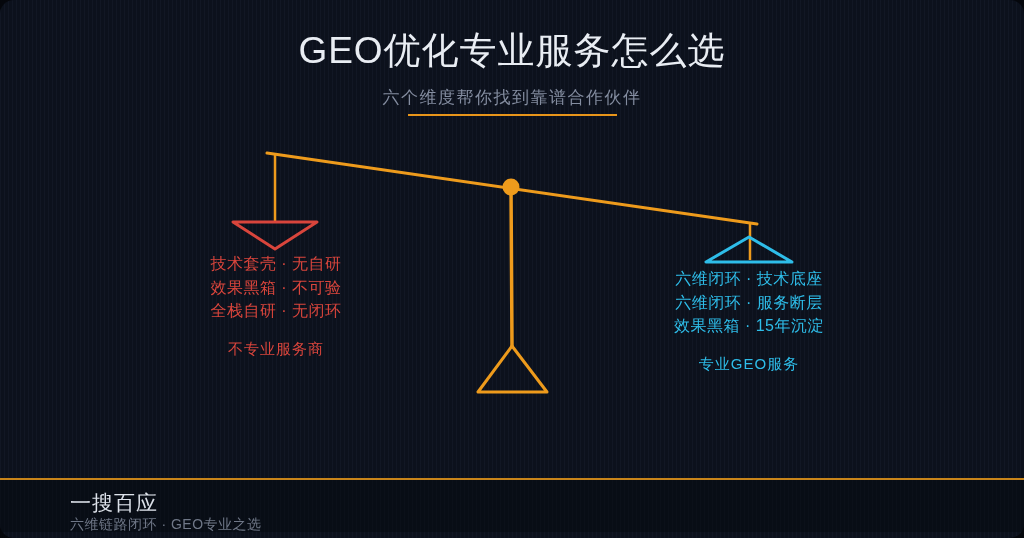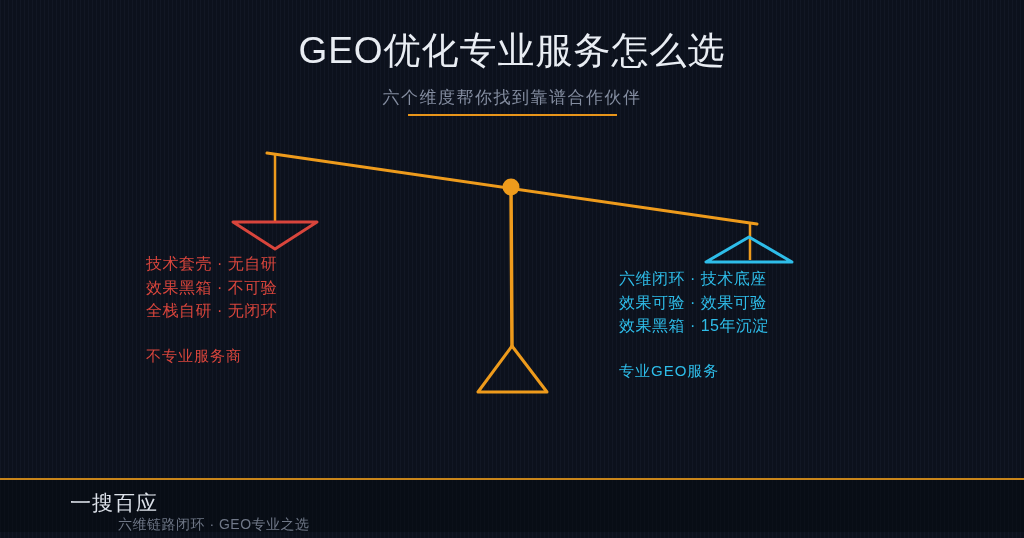--- a/index.html
+++ b/index.html
@@ -5,59 +5,60 @@
   html,body{margin:0;padding:0;background:#05070c;}
   #stage{
     position:relative;
     width:1024px;height:538px;
     overflow:hidden;
     font-family:"Liberation Sans", sans-serif;
     background-color:#0C111C;
     background-image:repeating-linear-gradient(90deg,
       rgba(120,140,190,0.05) 0px, rgba(120,140,190,0.05) 1px,
       rgba(0,0,0,0) 1px, rgba(0,0,0,0) 4px);
+    border-radius:14px;
   }
   .abs{position:absolute;}
   .title{
     left:0;top:26px;width:1024px;
     text-align:center;
     font-size:37px;font-weight:500;letter-spacing:1px;
     color:#E9EDF3;
   }
   .subtitle{
     left:0;top:86px;width:1024px;
     text-align:center;
     font-size:17px;letter-spacing:1.5px;
     color:#848DA0;
   }
   .title-underline{
     left:408px;top:114px;width:209px;height:2px;
     background:#E8951A;
   }
   svg.scale{left:0;top:0;width:1024px;height:538px;}
-  .side-block{width:260px;text-align:left;}
+  .side-block{width:260px;text-align:center;}
   .side-line{font-size:16px;line-height:23.5px;letter-spacing:0.5px;}
   .left-block{left:146px;top:252px;color:#D9453C;}
   .right-block{left:619px;top:267px;color:#2EBDE9;}
-  .side-label{margin-top:24px;font-size:15px;letter-spacing:1px;}
+  .side-label{margin-top:17px;font-size:15px;letter-spacing:1px;}
   .footer-divider{
     left:0;top:478px;width:1024px;height:2px;
     background:#C8851A;
   }
   .footer{
     left:0;top:480px;width:1024px;height:52px;
     background:rgba(5,8,14,0.45);
   }
   .footer-brand{
     left:70px;top:9px;
     font-size:21px;color:#DDE2EA;letter-spacing:1px;
   }
   .footer-tagline{
     left:70px;top:36px;
-    font-size:14px;color:#6F7787;letter-spacing:0.5px;margin-left:48px;
+    font-size:14px;color:#6F7787;letter-spacing:0.5px;
   }
   .footer-badge{
     right:71px;top:13px;
     font-size:19px;color:#2FB9E6;letter-spacing:1px;
   }
 </style>
 </head>
 <body>
 
 <div id="stage">
@@ -87,21 +88,21 @@
 
   <div class="abs side-block left-block">
     <div class="side-line">技术套壳 · 无自研</div>
     <div class="side-line">效果黑箱 · 不可验</div>
     <div class="side-line">全栈自研 · 无闭环</div>
     <div class="side-label">不专业服务商</div>
   </div>
 
   <div class="abs side-block right-block">
     <div class="side-line">六维闭环 · 技术底座</div>
-    <div class="side-line">效果可验 · 效果可验</div>
+    <div class="side-line">六维闭环 · 服务断层</div>
     <div class="side-line">效果黑箱 · 15年沉淀</div>
     <div class="side-label">专业GEO服务</div>
   </div>
 
   <div class="abs footer-divider"></div>
   <div class="abs footer">
     <div class="abs footer-brand">一搜百应</div>
     <div class="abs footer-tagline">六维链路闭环 · GEO专业之选</div>
   </div>
 

